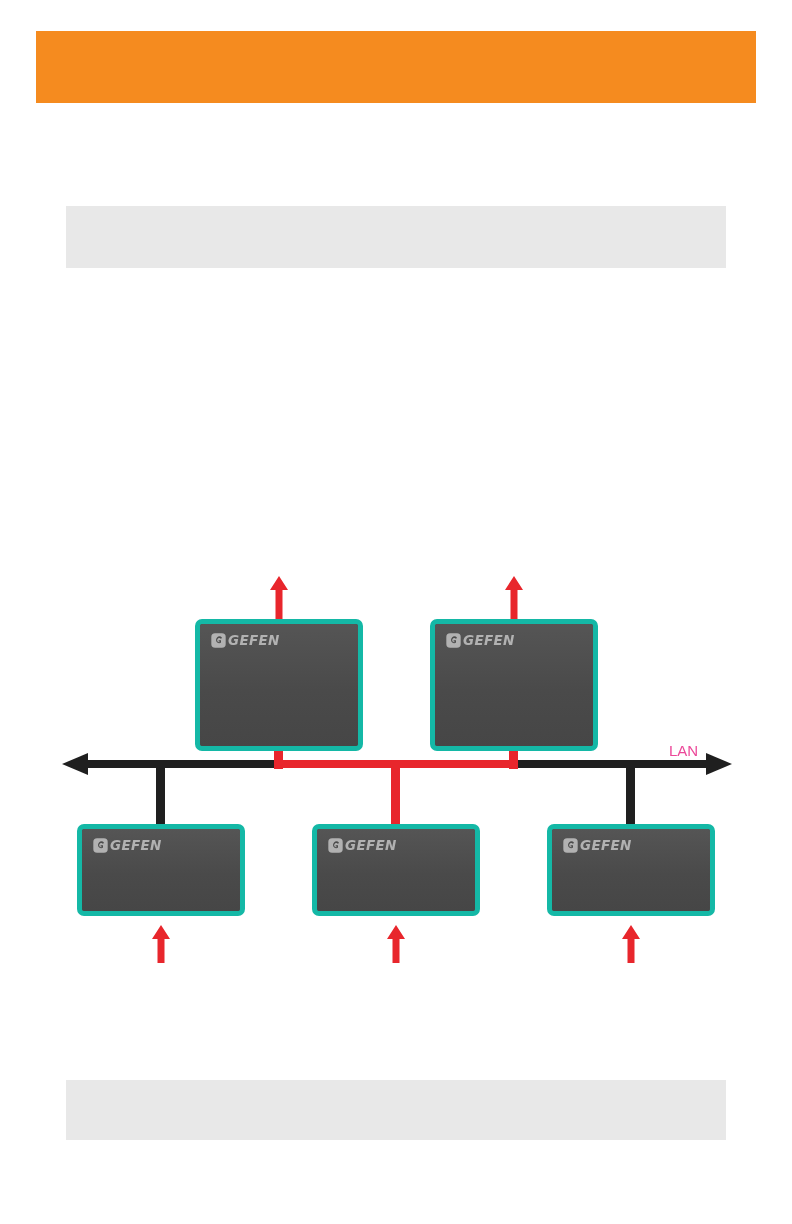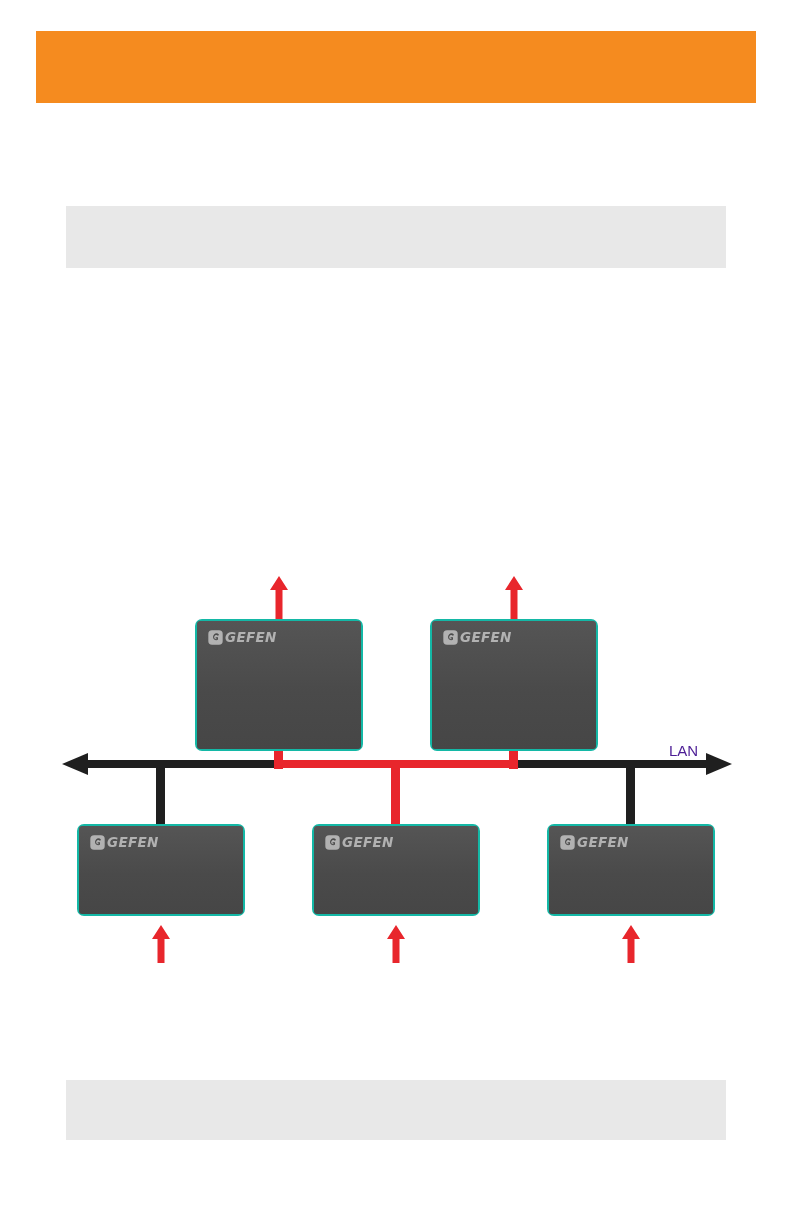--- a/index.html
+++ b/index.html
@@ -62,21 +62,21 @@
     top: 0;
     width: 792px;
     height: 1224px;
   }
 
   
   .device {
     position: absolute;
     box-sizing: border-box;
     background: #4a4a4a;
-    border: 2px solid #14b8a6;
+    border: 5px solid #14b8a6;
     border-radius: 7px;
   }
   .device-inner {
     position: absolute;
     left: 0; top: 0; right: 0; bottom: 0;
     border-radius: 3px;
     background: linear-gradient(180deg, #555555 0%, #4a4a4a 55%, #464646 100%);
   }
 
   
@@ -107,21 +107,21 @@
   
   .line-v, .line-h {
     position: absolute;
   }
   .black { background: #1f1f1f; }
   .red   { background: #E8262C; }
 
   
   #lan-label {
     position: absolute;
-    color: #4c1d95;
+    color: #ec4899;
     font-size: 15px;
     white-space: nowrap;
   }
 
   
   .arrow { position: absolute; }
 </style>
 </head>
 <body>
 

